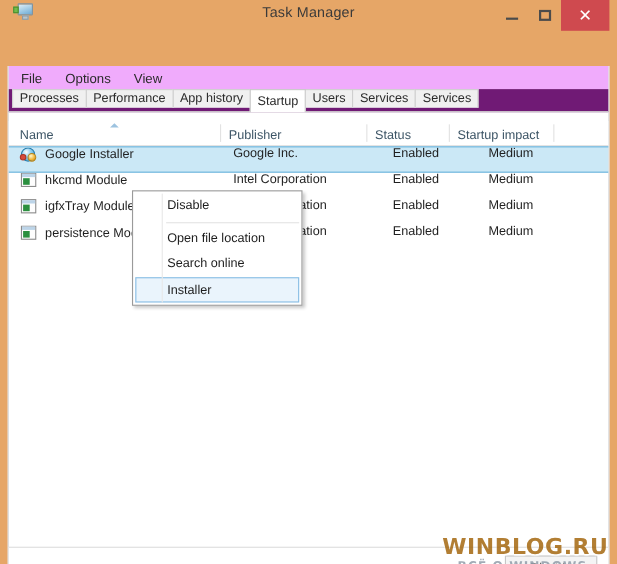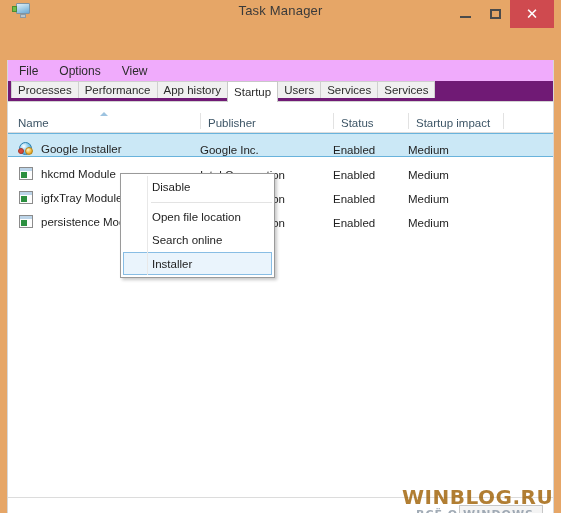--- a/index.html
+++ b/index.html
@@ -210,24 +210,25 @@
     border-left: 4px solid transparent;
     border-right: 4px solid transparent;
     border-bottom: 4px solid #9dc3e0;
   }
 
   
   #rows { position: relative; }
   .row {
     height: 24px;
     display: flex;
-    align-items: flex-end;
+    align-items: flex-start;
     font-size: 11.5px;
     color: #1f1f1f;
     cursor: default;
+    gap: 12px;
   }
   .row.selected {
     background: #cbe8f6;
     border-top: 1px solid #69b3dc;
     border-bottom: 1px solid #69b3dc;
     height: 24px;
     box-sizing: border-box;
   }
   .cell { box-sizing: border-box; overflow: hidden; white-space: nowrap; }
   .cell.c-name { width: 192px; padding-left: 10px; display: flex; align-items: center; }

